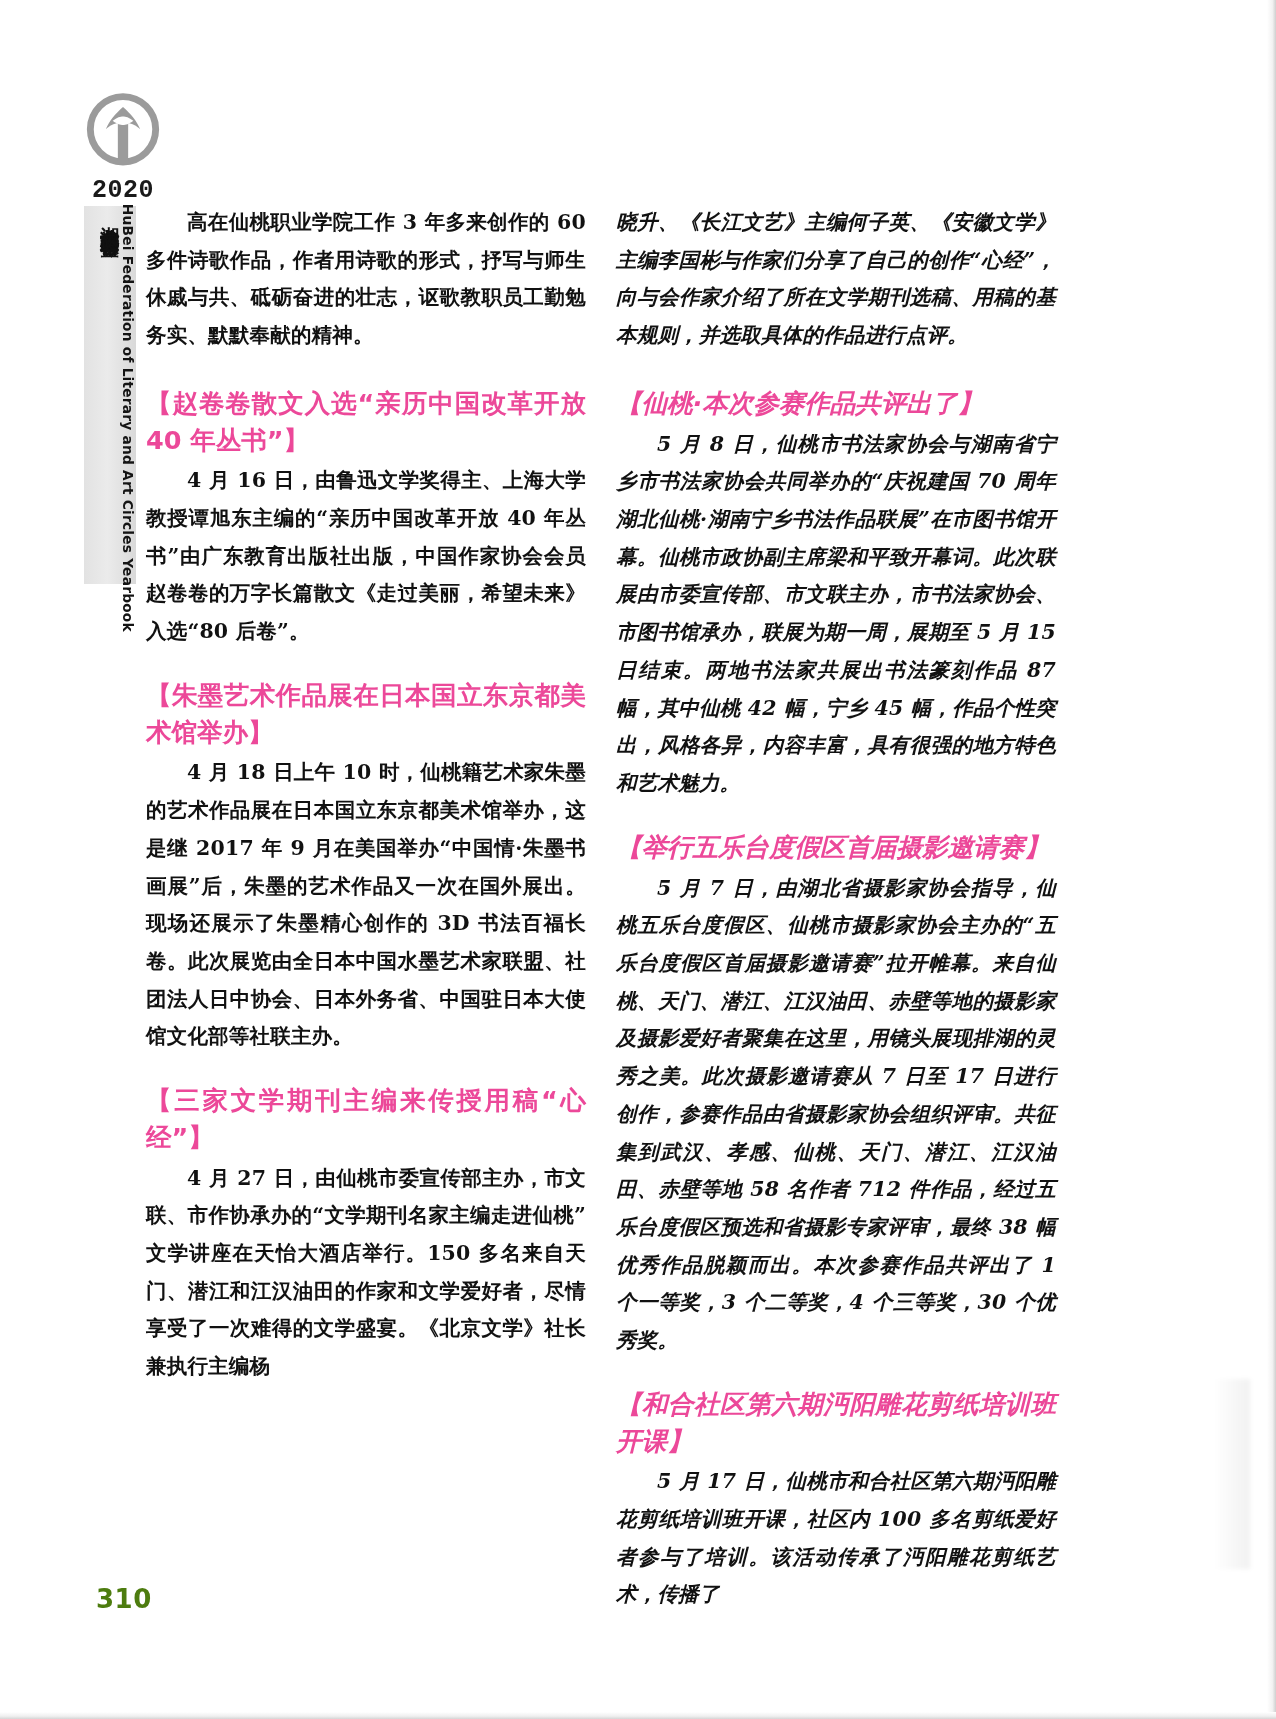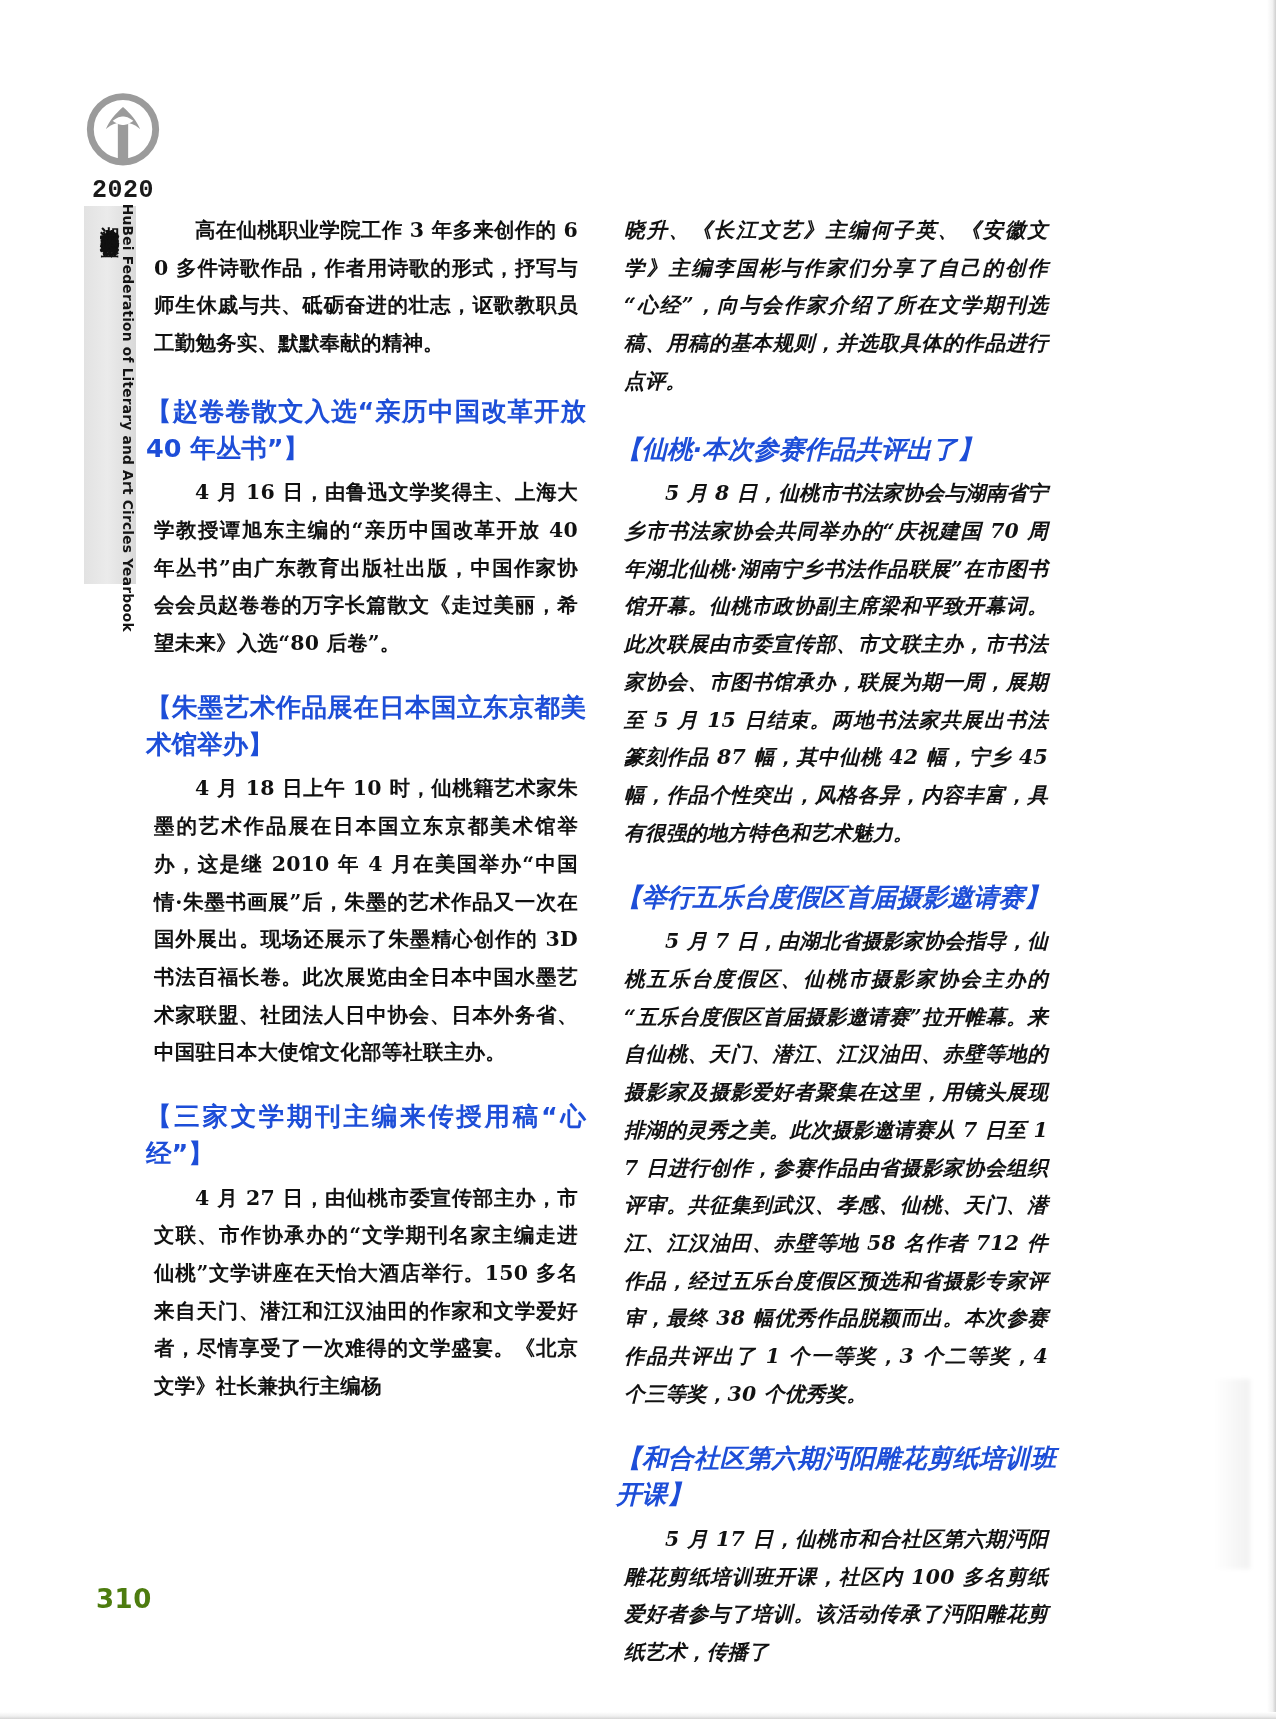--- a/index.html
+++ b/index.html
@@ -93,34 +93,34 @@
   .col-left  { left: 146px; }
   .col-right { left: 616px; font-style: italic; }
 
   h2.heading {
     font-family: "DejaVu Sans", "Liberation Sans", sans-serif;
     font-weight: 700;
     font-size: 25.5px;
     line-height: 1.44;
     margin: 0 0 2px 0;
     letter-spacing: 0px;
-    color: #1d4ed8;
+    color: #ec4899;
     text-align: justify;
     text-align-last: left;
   }
   .sec { margin-bottom: 26px; }
   .sec.first { margin-bottom: 30px; }
   .sec h2.heading { margin-bottom: 4px; }
 
   p.body {
     font-family: "DejaVu Serif", "Liberation Serif", serif;
     font-weight: 700;
     font-size: 20.5px;
     line-height: 1.84;
-    margin: 8px;
+    margin: 0;
     text-align: justify;
     text-align-last: left;
     text-indent: 2em;
     letter-spacing: 0.2px;
     color: #111;
     word-break: break-all;
   }
   p.body.cont { text-indent: 0; }
 
   
@@ -189,21 +189,21 @@
       <p class="body">高在仙桃职业学院工作 3 年多来创作的 60 多件诗歌作品，作者用诗歌的形式，抒写与师生休戚与共、砥砺奋进的壮志，讴歌教职员工勤勉务实、默默奉献的精神。</p>
     </div>
 
     <div class="sec">
       <h2 class="heading">【赵卷卷散文入选“亲历中国改革开放 40 年丛书”】</h2>
       <p class="body">4 月 16 日，由鲁迅文学奖得主、上海大学教授谭旭东主编的“亲历中国改革开放 40 年丛书”由广东教育出版社出版，中国作家协会会员赵卷卷的万字长篇散文《走过美丽，希望未来》入选“80 后卷”。</p>
     </div>
 
     <div class="sec">
       <h2 class="heading">【朱墨艺术作品展在日本国立东京都美术馆举办】</h2>
-      <p class="body">4 月 18 日上午 10 时，仙桃籍艺术家朱墨的艺术作品展在日本国立东京都美术馆举办，这是继 2010 年 4 月在美国举办“中国情·朱墨书画展”后，朱墨的艺术作品又一次在国外展出。现场还展示了朱墨精心创作的 3D 书法百福长卷。此次展览由全日本中国水墨艺术家联盟、社团法人日中协会、日本外务省、中国驻日本大使馆文化部等社联主办。</p>
+      <p class="body">4 月 18 日上午 10 时，仙桃籍艺术家朱墨的艺术作品展在日本国立东京都美术馆举办，这是继 2017 年 9 月在美国举办“中国情·朱墨书画展”后，朱墨的艺术作品又一次在国外展出。现场还展示了朱墨精心创作的 3D 书法百福长卷。此次展览由全日本中国水墨艺术家联盟、社团法人日中协会、日本外务省、中国驻日本大使馆文化部等社联主办。</p>
     </div>
 
     <div class="sec">
       <h2 class="heading">【三家文学期刊主编来传授用稿“心经”】</h2>
       <p class="body">4 月 27 日，由仙桃市委宣传部主办，市文联、市作协承办的“文学期刊名家主编走进仙桃”文学讲座在天怡大酒店举行。150 多名来自天门、潜江和江汉油田的作家和文学爱好者，尽情享受了一次难得的文学盛宴。《北京文学》社长兼执行主编杨</p>
     </div>
 
   </div>
 
   <div class="col col-right">

